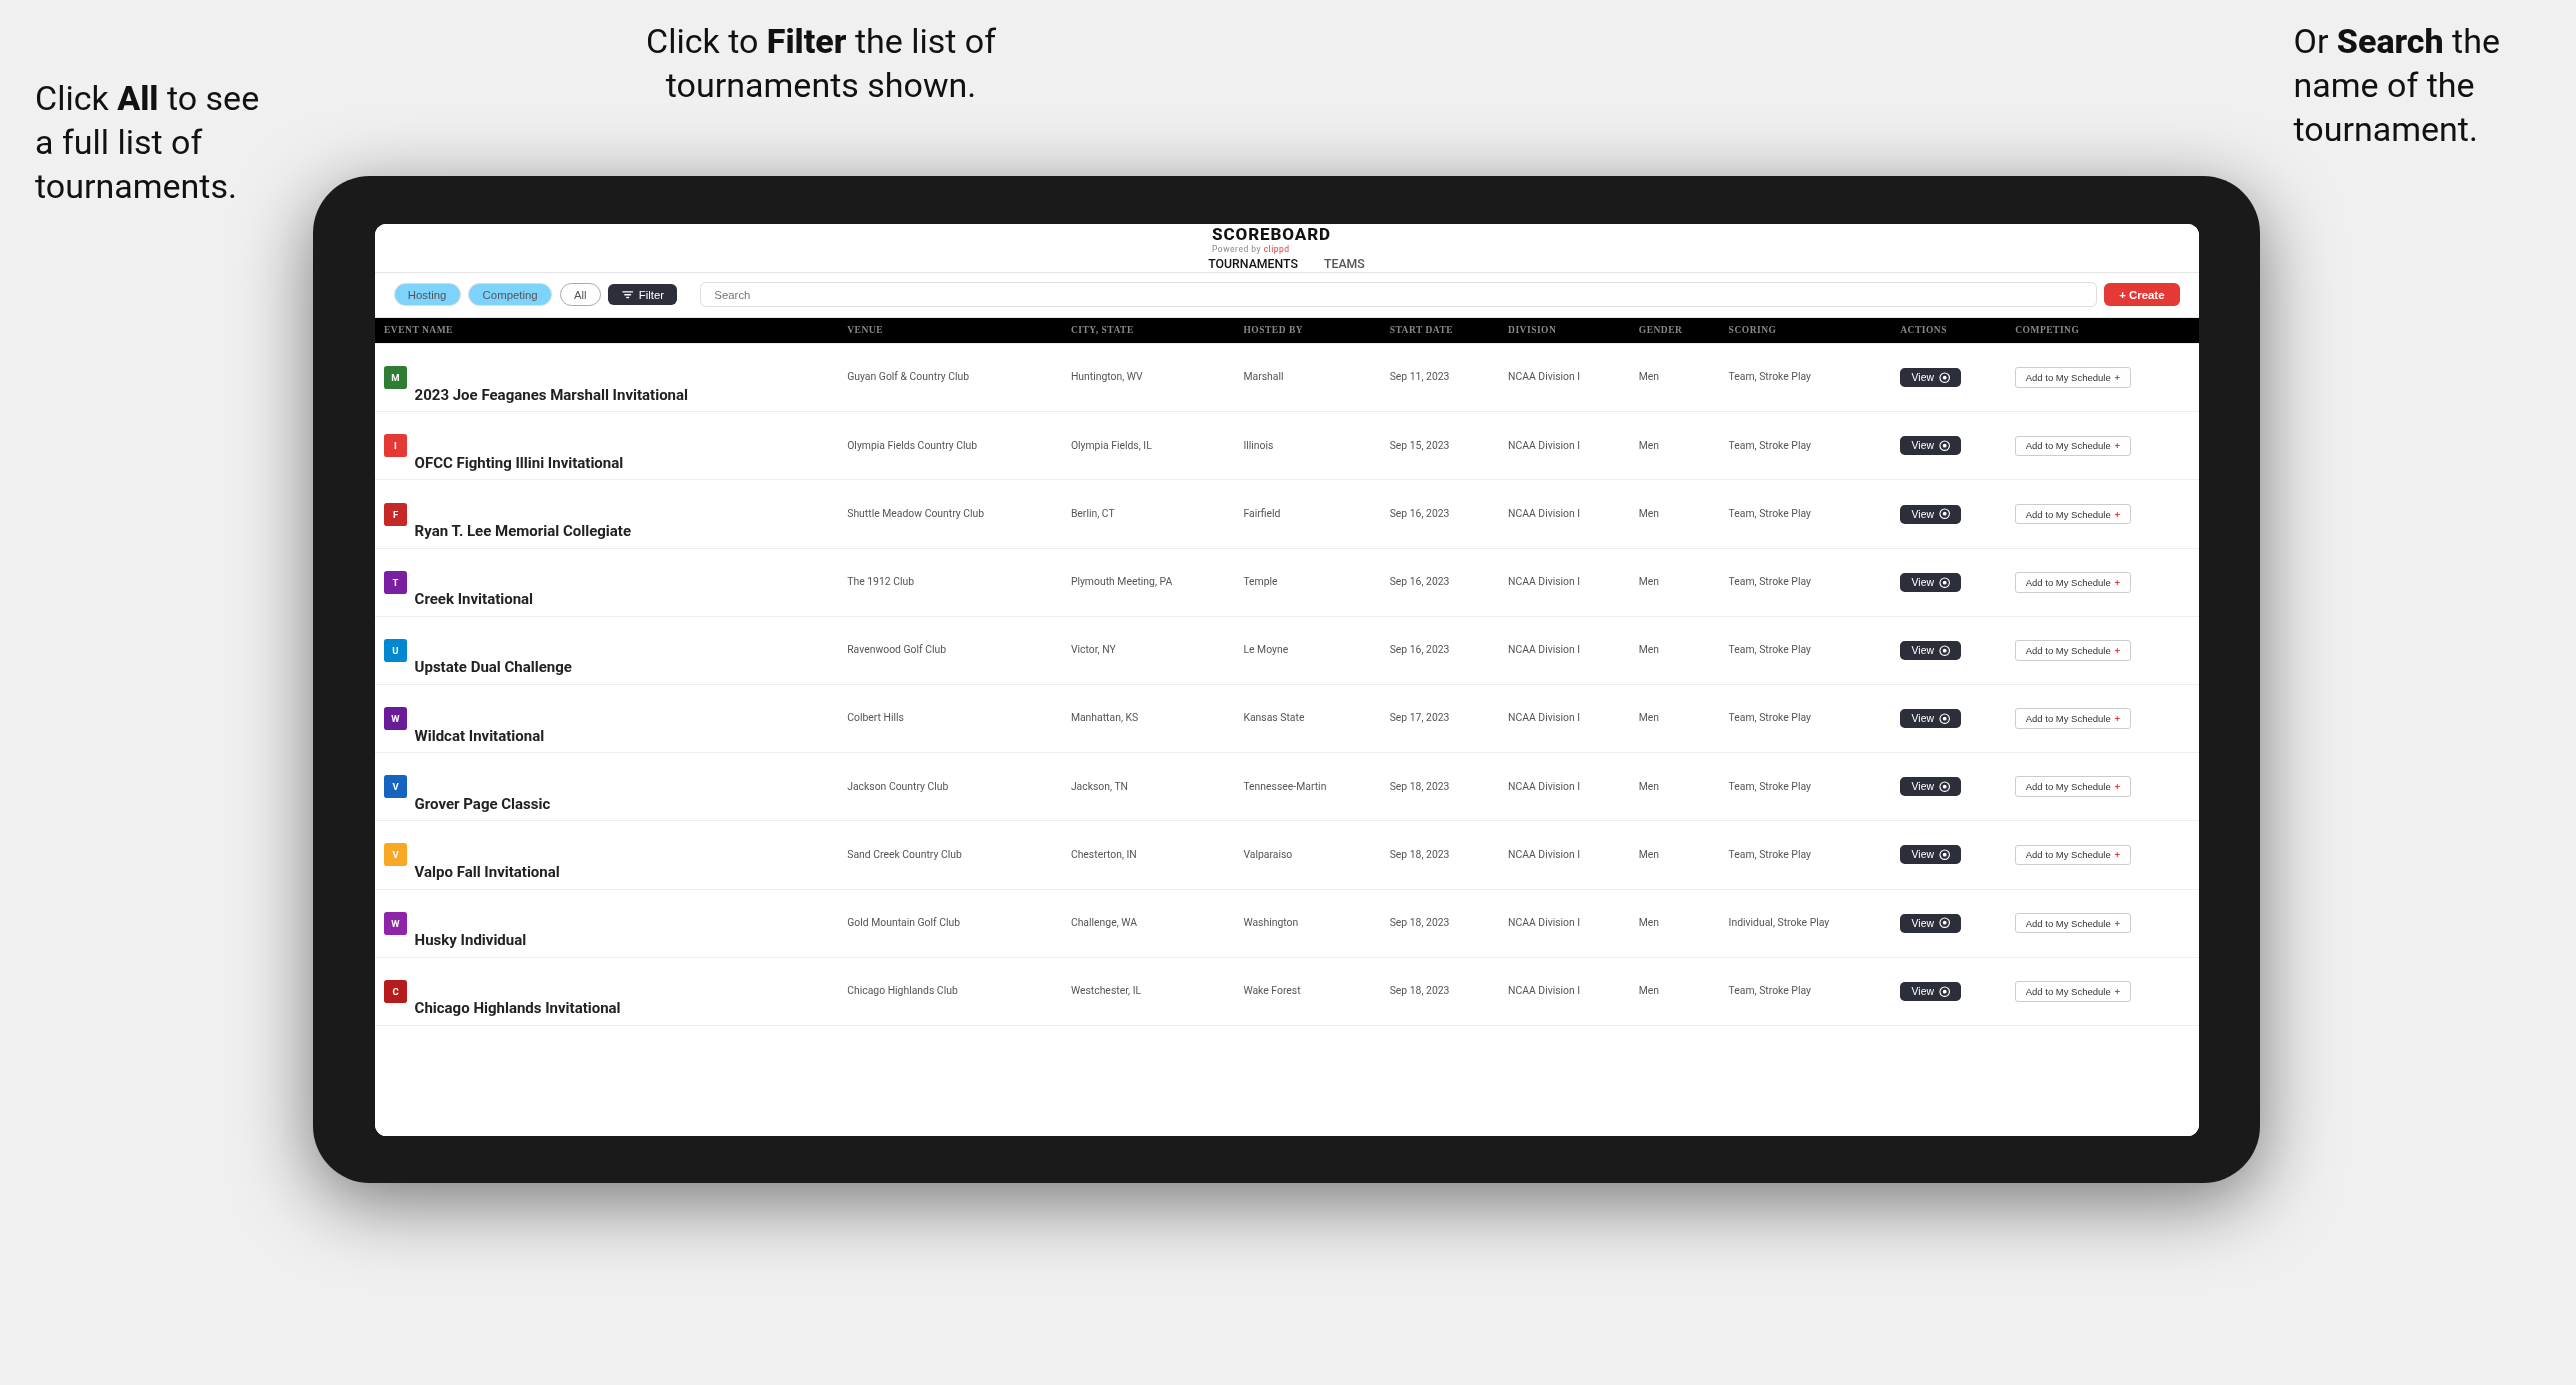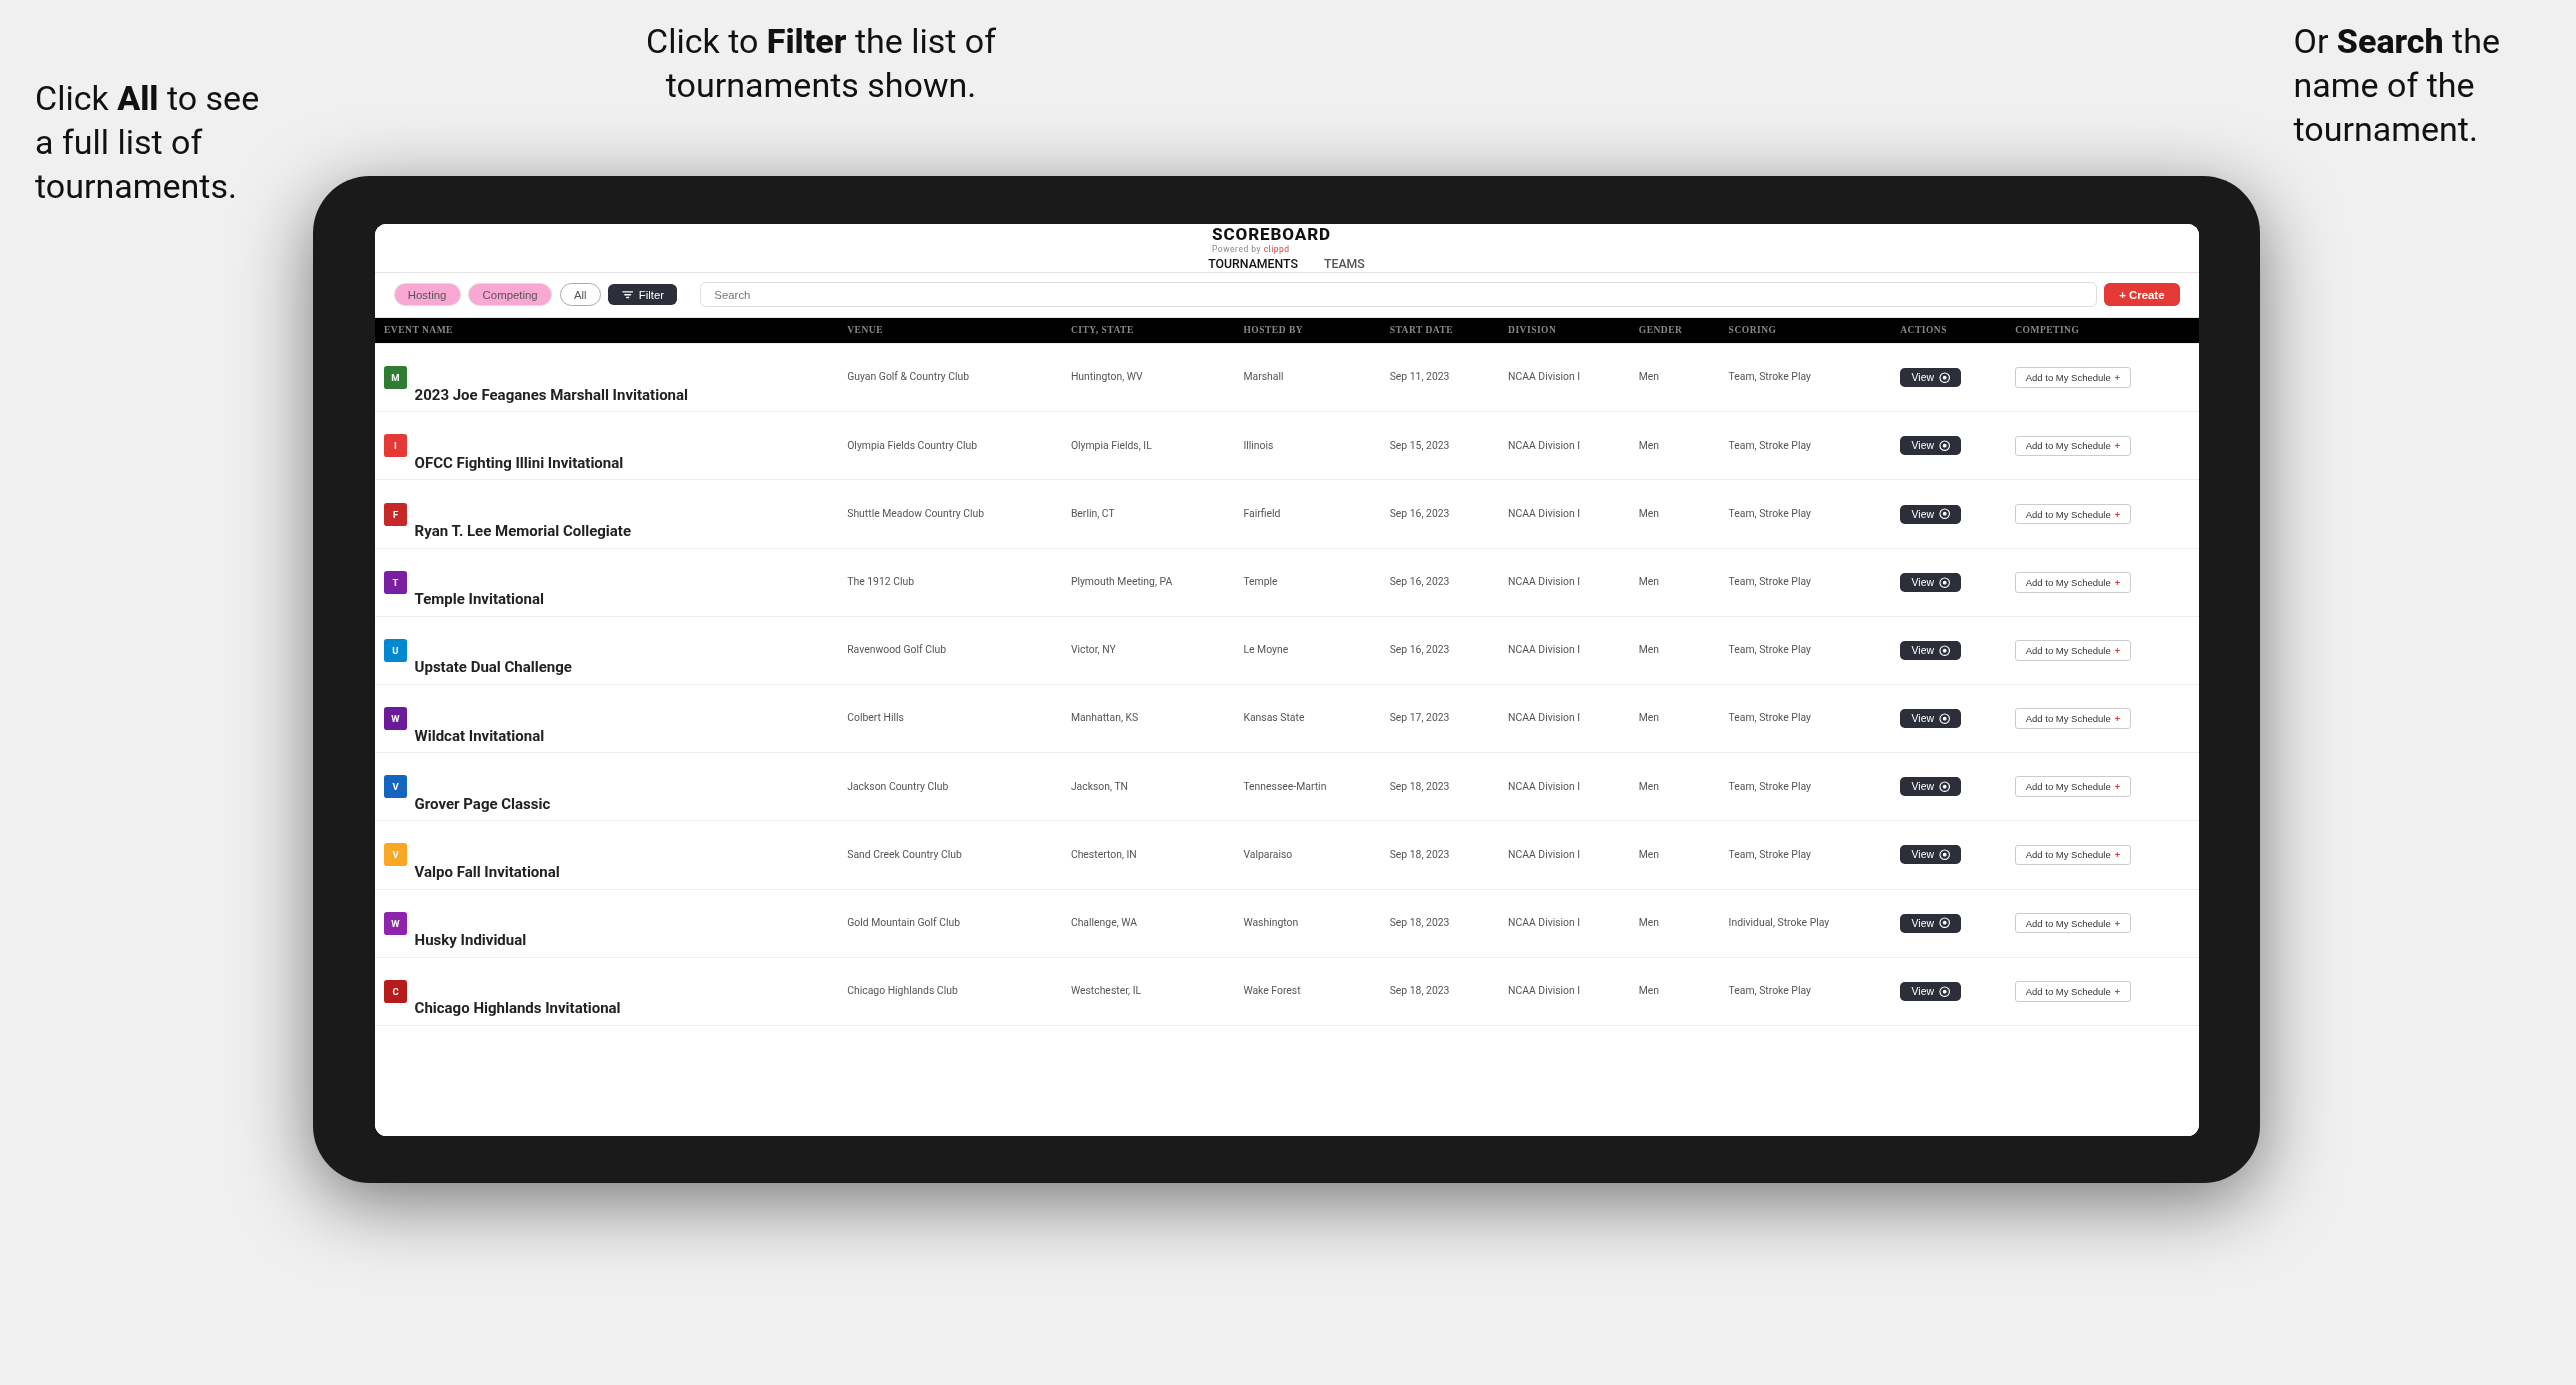--- a/index.html
+++ b/index.html
@@ -153,21 +153,21 @@
       border-bottom: 0.9px solid #e5e5e5;
       flex-shrink: 0;
     }
 
     .filter-btn {
       padding: 4.7px 13.3px;
       border-radius: 19px;
       font-size: 11.4px;
       cursor: pointer;
       border: 0.9px solid #ddd;
-      background: #f9a8d4;
+      background: #7dd3fc;
       color: #555;
     }
     .filter-btn.active-tab {
       background: #fff;
       border-color: #aaa;
     }
     .filter-icon-btn {
       display: flex;
       align-items: center;
       gap: 5.7px;
@@ -471,21 +471,21 @@
     <td>
       <button class="add-btn">
         Add to My Schedule <span class="plus">+</span>
       </button>
     </td>
   </tr>
             <tr>
     <td>
       <div class="event-name-cell">
         <div class="team-logo" style="background:#7b1fa2">T</div>
-        <span class="event-name-text">Temple Invitational</span>
+        <span class="event-name-text">Creek Invitational</span>
       </div>
     </td>
     <td><span class="venue-text">The 1912 Club</span></td>
     <td><span class="city-text">Plymouth Meeting, PA</span></td>
     <td><span class="hosted-text">Temple</span></td>
     <td><span class="date-text">Sep 16, 2023</span></td>
     <td><span class="division-text">NCAA Division I</span></td>
     <td><span class="gender-text">Men</span></td>
     <td><span class="scoring-text">Team, Stroke Play</span></td>
     <td>

